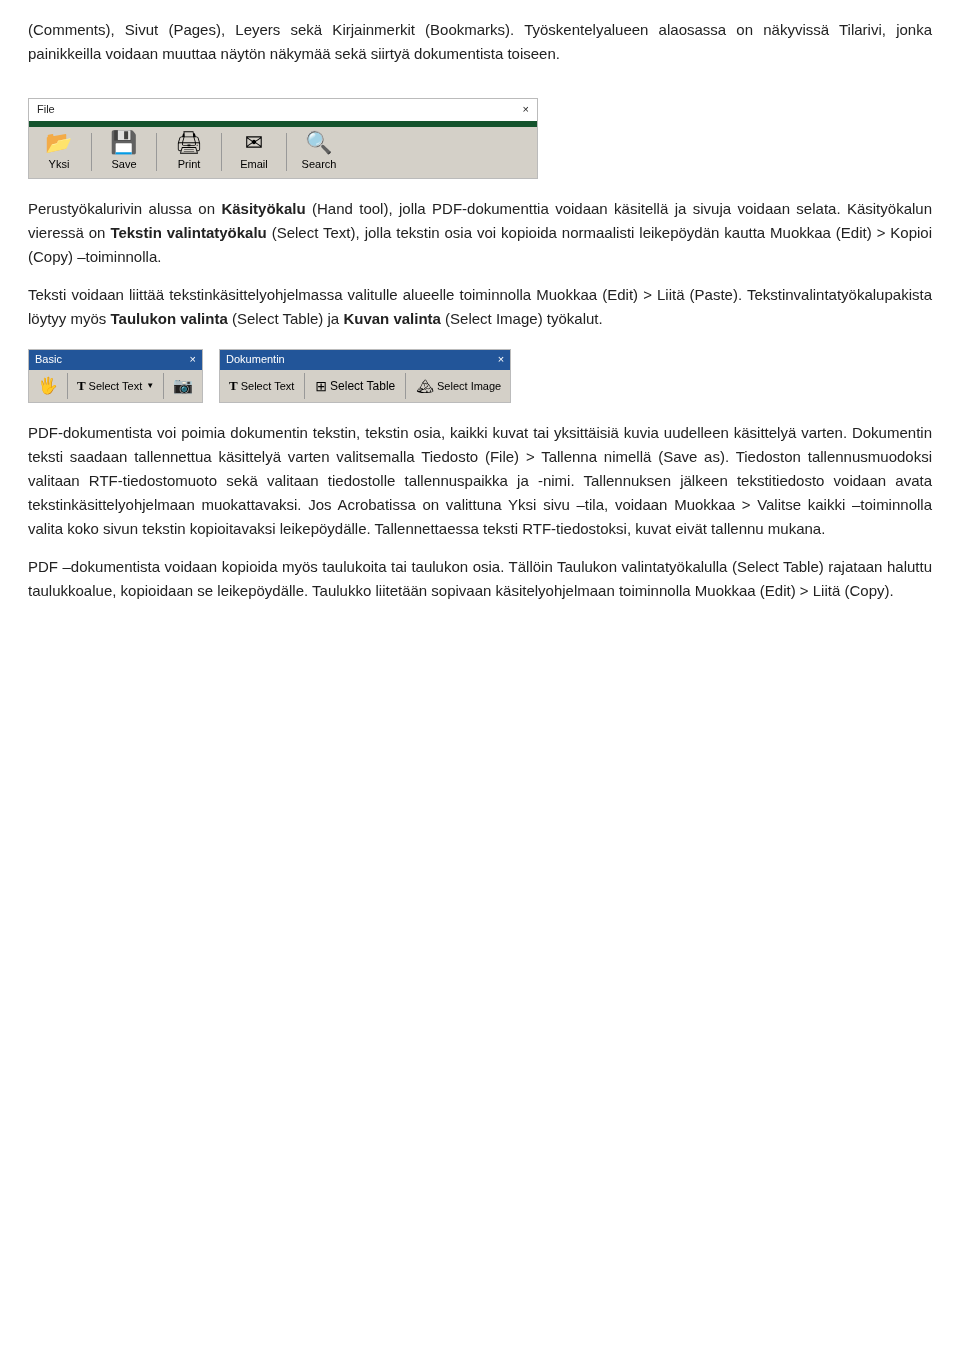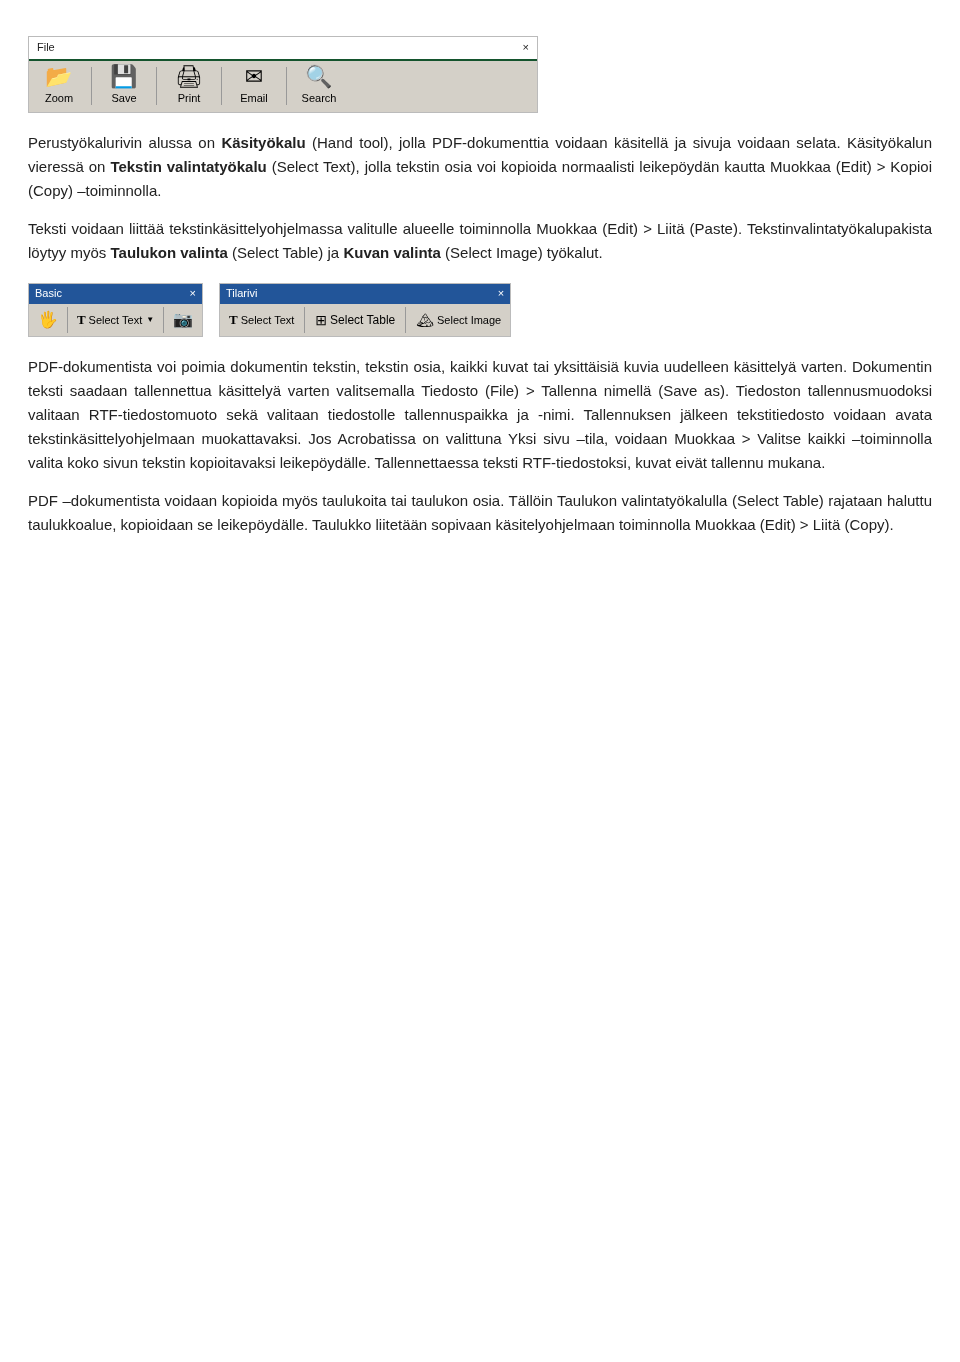--- a/index.html
+++ b/index.html
@@ -100,21 +100,21 @@
       margin: 18px 0;
       width: 510px;
     }
     .file-toolbar-title {
       background: #fff;
       font-size: 11px;
       padding: 2px 8px;
       display: flex;
       align-items: center;
       justify-content: space-between;
-      border-bottom: 2px solid #14532d;
+      border-bottom: 6px solid #14532d;
     }
     .file-toolbar-body {
       background: #d4d0c8;
       padding: 5px 8px;
       display: flex;
       align-items: center;
       gap: 8px;
     }
     .file-btn {
       display: flex;
@@ -135,32 +135,35 @@
       height: 38px;
       background: #999;
       margin: 0 2px;
     }
   </style>
 </head>
 <body>
 
 <div class="main-content">
 
+  <p>
+    (Comments), Sivut (Pages), Leyers sekä Kirjainmerkit (Bookmarks). Työskentelyalueen alaosassa on näkyvissä Tilarivi, jonka painikkeilla voidaan muuttaa näytön näkymää sekä siirtyä dokumentista toiseen.
+  </p>
 
 
   
   <div class="file-toolbar">
     <div class="file-toolbar-title">
       <span>File</span>
       <span style="cursor:pointer;">×</span>
     </div>
     <div class="file-toolbar-body">
       <div class="file-btn">
         <span class="f-icon">📂</span>
-        <span>Zoom</span>
+        <span>Yksi</span>
       </div>
       <div class="file-sep"></div>
       <div class="file-btn">
         <span class="f-icon">💾</span>
         <span>Save</span>
       </div>
       <div class="file-sep"></div>
       <div class="file-btn">
         <span class="f-icon">🖨</span>
         <span>Print</span>
@@ -206,21 +209,21 @@
         </button>
         <div style="width:1px;height:26px;background:#999;margin:0 2px;"></div>
         <button class="small-btn">
           <span class="s-icon">📷</span>
         </button>
       </div>
     </div>
 
     <div class="selection-toolbar">
       <div class="selection-title">
-        <span>Tilarivi</span>
+        <span>Dokumentin</span>
         <span style="cursor:pointer;">×</span>
       </div>
       <div class="selection-body">
         <button class="small-btn">
           <span class="s-icon" style="font-weight:bold;font-size:13px;font-family:serif;">T</span>
           <span style="font-size:11px;">Select Text</span>
         </button>
         <div style="width:1px;height:26px;background:#999;margin:0 2px;"></div>
         <button class="small-btn">
           <span class="s-icon" style="font-size:14px;">⊞</span>

